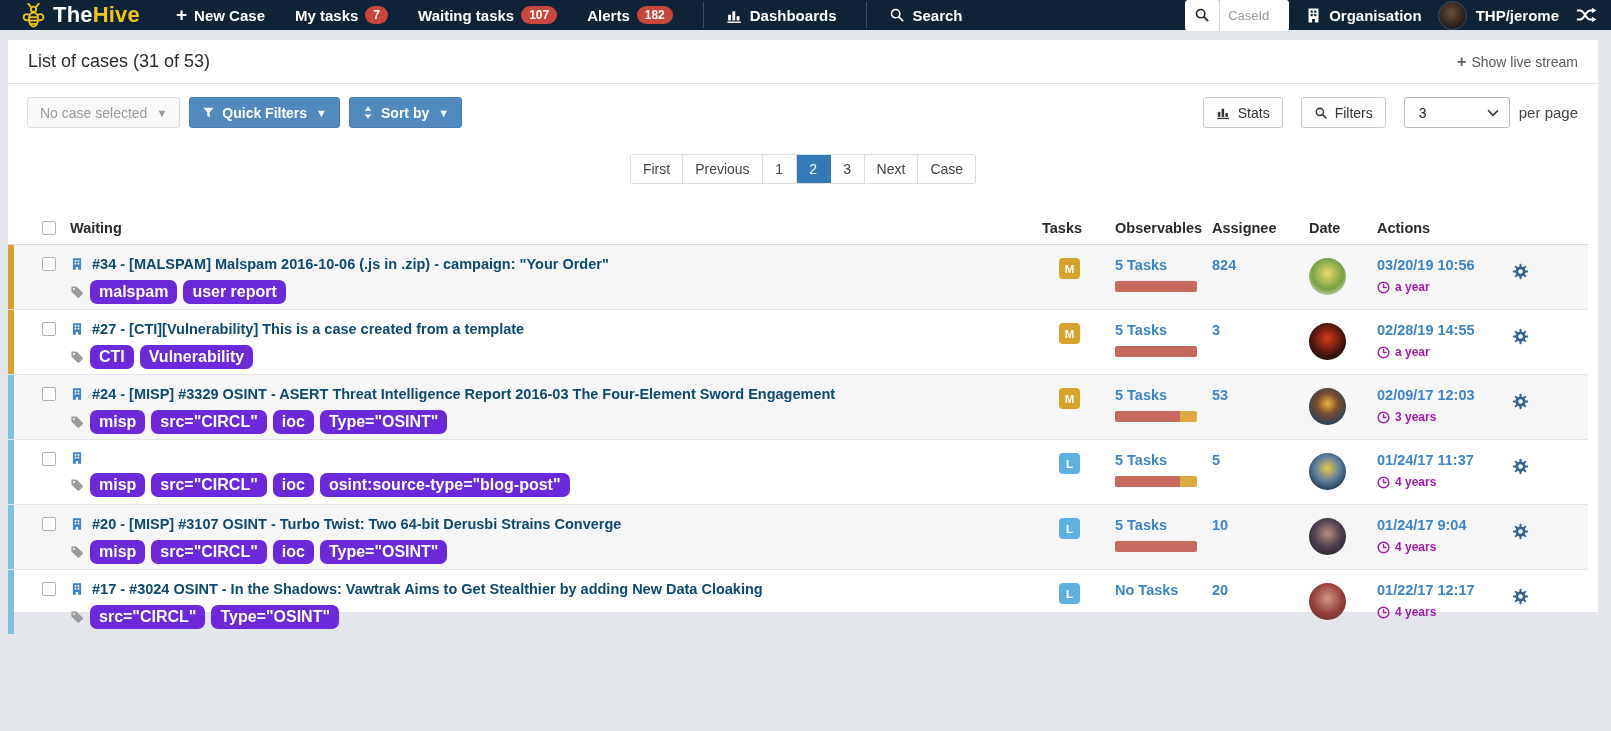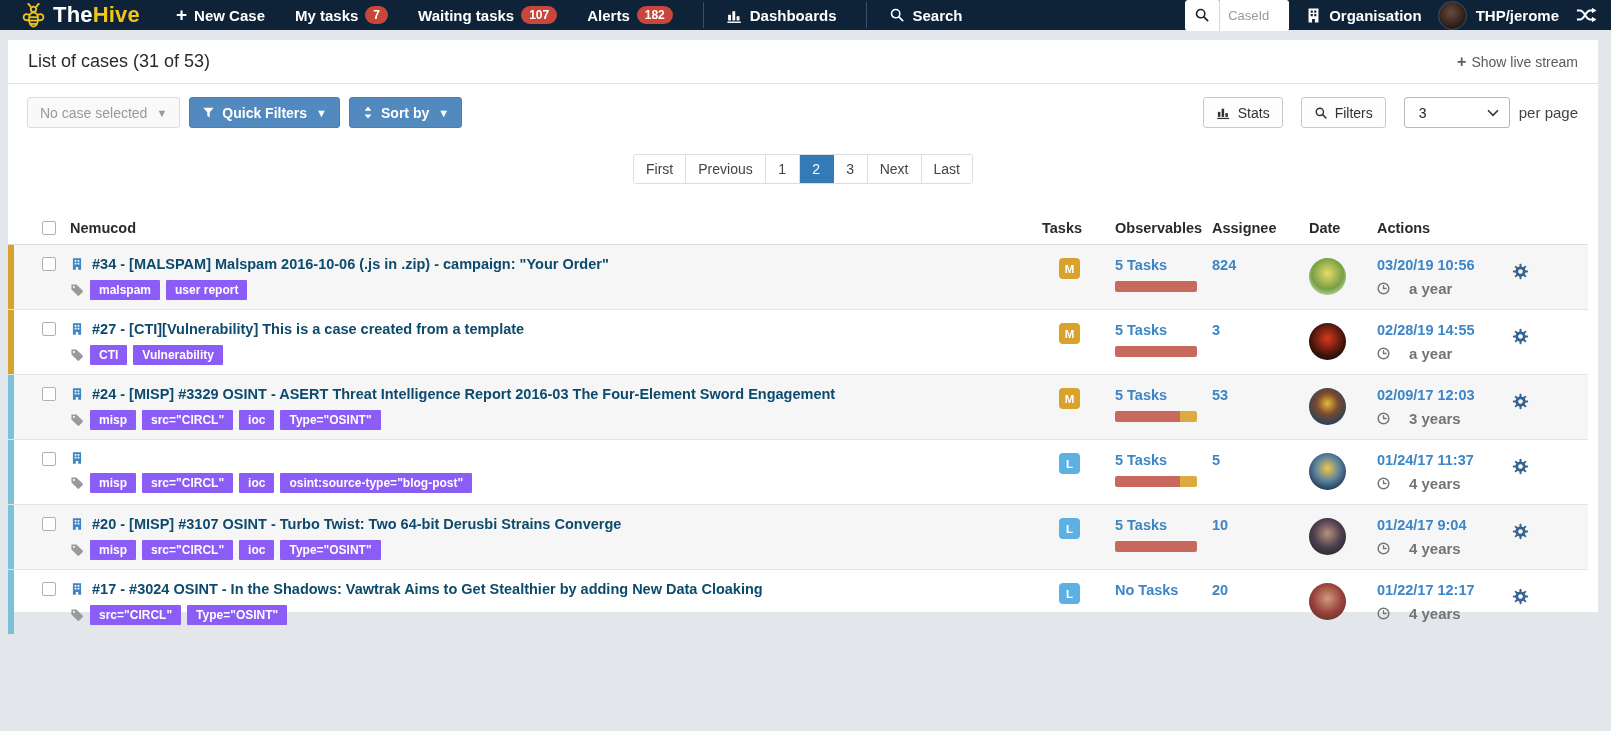--- a/index.html
+++ b/index.html
@@ -66,30 +66,30 @@
   .trow:nth-child(odd of .trow) { background:#f6f6f6; }
   .trow.striped { background:#f6f6f6; }
   .stripe { height:100%; }
   .col-check { display:flex; justify-content:flex-end; padding-right:14px; align-items:flex-start; padding-top:12px; }
   .thead .col-check { padding-top:0; align-items:center; display:flex; }
   .cb { width:14px; height:14px; border:1.5px solid #b0b0b0; border-radius:2px; background:#fff; cursor:pointer; }
   .col-title { padding-top:11px; }
   .title-line { display:flex; align-items:center; gap:8px; }
   .title-link { color:#0c4a6e; font-weight:600; font-size:14.5px; }
   .tags-line { display:flex; align-items:center; gap:6px; margin-top:8px; }
-  .tag { background:#8b5cf6; color:#fff; font-size:12px; font-weight:600; border-radius:1px; padding:3px 9px; cursor:pointer; white-space:nowrap; }
+  .tag { background:#6d28d9; color:#fff; font-size:16px; font-weight:600; border-radius:7px; padding:3px 9px; cursor:pointer; white-space:nowrap; }
   .col-sev { padding-top:13px; padding-left:17px; }
   .sev-badge { width:21px; height:21px; border-radius:4px; color:#fff; font-size:11.5px; font-weight:bold; display:inline-flex; align-items:center; justify-content:center; cursor:pointer; }
   .col-tasks, .col-obs, .col-date { padding-top:12px; font-size:14.5px; }
   .cell-link { color:#3d85c6; font-weight:600; display:inline-block; }
   .progress { width:82px; height:11px; margin-top:8px; display:flex; border-radius:2px; overflow:hidden; }
   .progress > div { height:100%; }
   .col-assignee { padding-top:13px; }
   .avatar { width:37px; height:37px; border-radius:50%; cursor:pointer; }
-  .age { color:#737373; font-weight:bold; font-size:15px; margin-top:7px; display:flex; align-items:center; gap:19px; }
+  .age { color:#a21caf; font-weight:bold; font-size:12px; margin-top:7px; display:flex; align-items:center; gap:5px; }
   .col-actions { padding-top:17px; padding-left:24px; }
   .gear-btn { color:#38638f; cursor:pointer; display:inline-block; }
   .hdr-label { white-space:nowrap; }
 </style>
 </head>
 <body>
 
 <svg width="0" height="0" style="position:absolute">
   <defs>
     <symbol id="i-bee" viewBox="0 0 24 24">
@@ -279,31 +279,31 @@
 
 
   <div class="pagination-wrap">
     <div class="pagination">
       <div class="page-item">First</div>
       <div class="page-item">Previous</div>
       <div class="page-item">1</div>
       <div class="page-item active">2</div>
       <div class="page-item">3</div>
       <div class="page-item">Next</div>
-      <div class="page-item">Last</div>
+      <div class="page-item">Case</div>
     </div>
   </div>
 
   <div class="table">
     <div class="thead">
       <div></div>
       <div class="col-check">
           <div class="cb"></div>
         </div>
-      <div class="hdr-label">Nemucod</div>
+      <div class="hdr-label">Waiting</div>
       <div class="hdr-label">Tasks</div>
       <div class="hdr-label">Observables</div>
       <div class="hdr-label">Assignee</div>
       <div class="hdr-label">Date</div>
       <div class="hdr-label">Actions</div>
     </div>
 
     <div class="trow striped">
       <div class="stripe" style="background: rgb(217, 162, 45);"></div>
       <div class="col-check">

